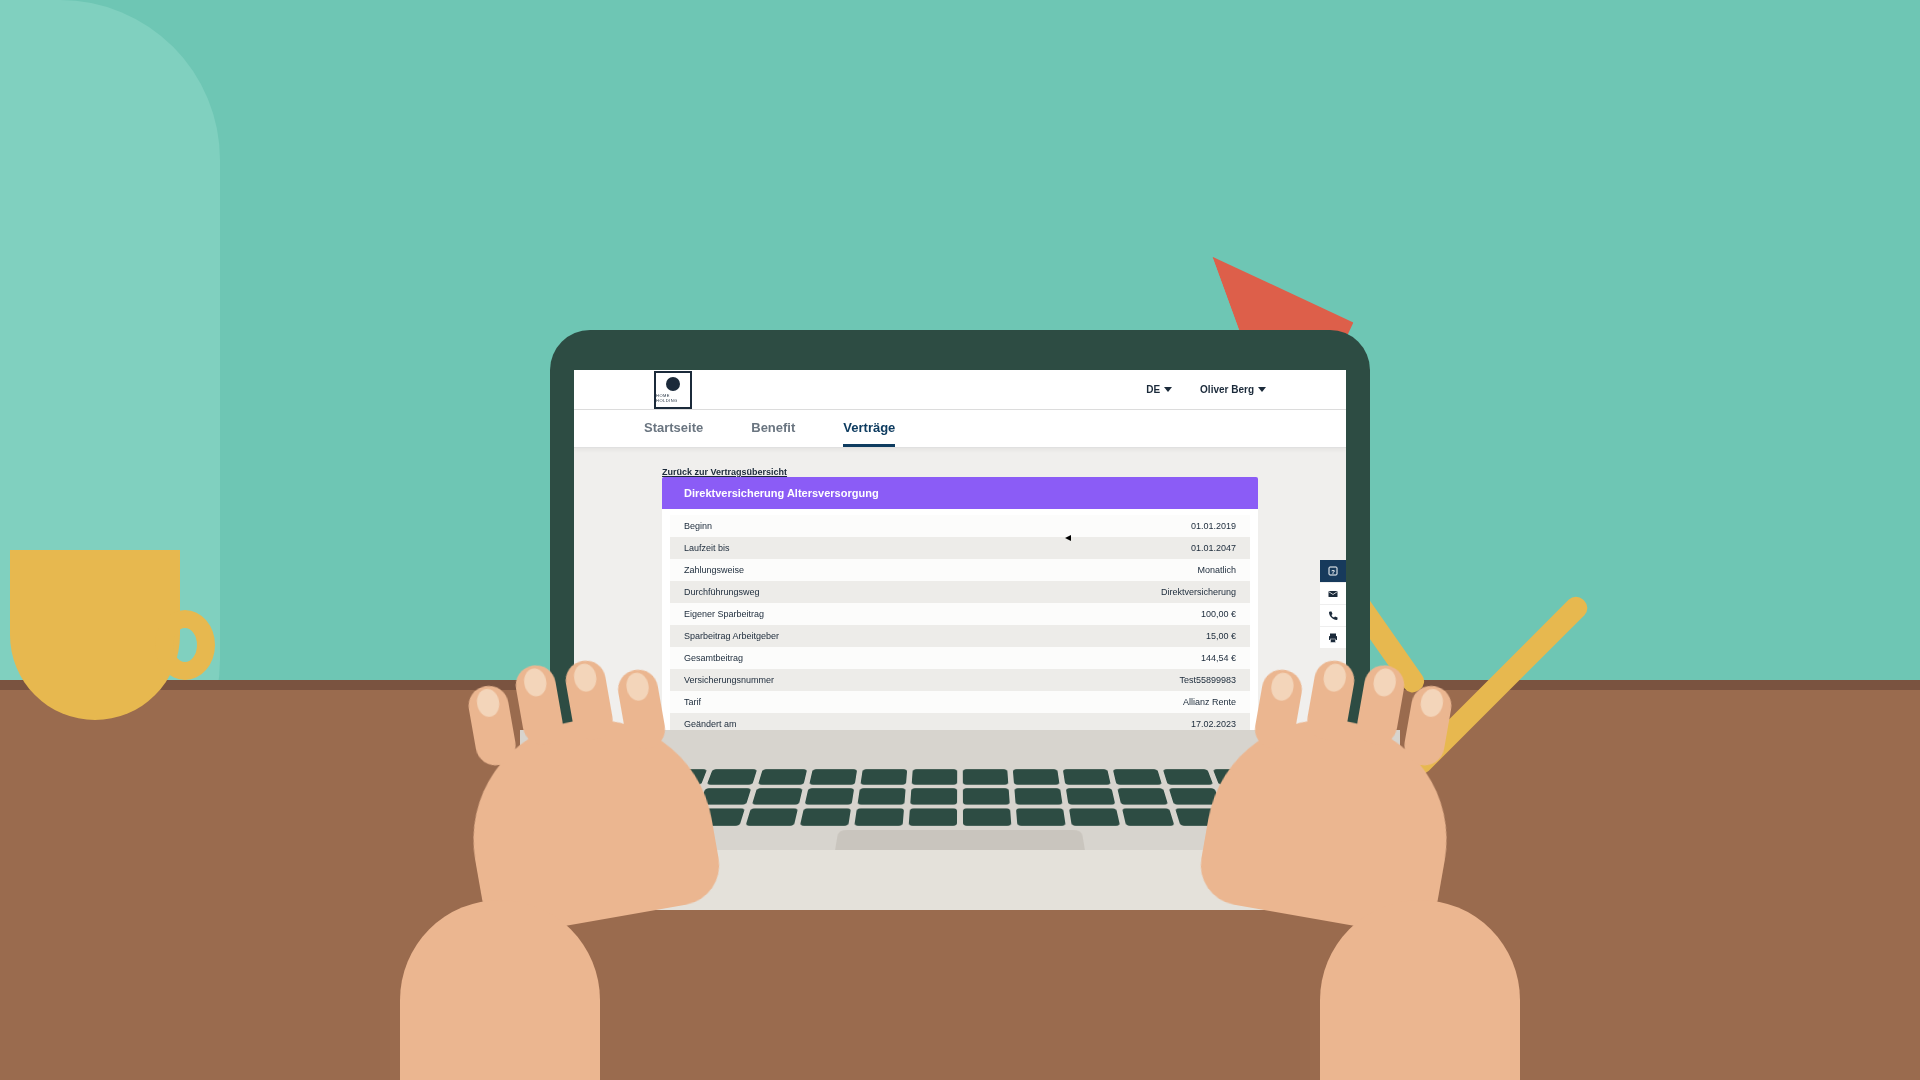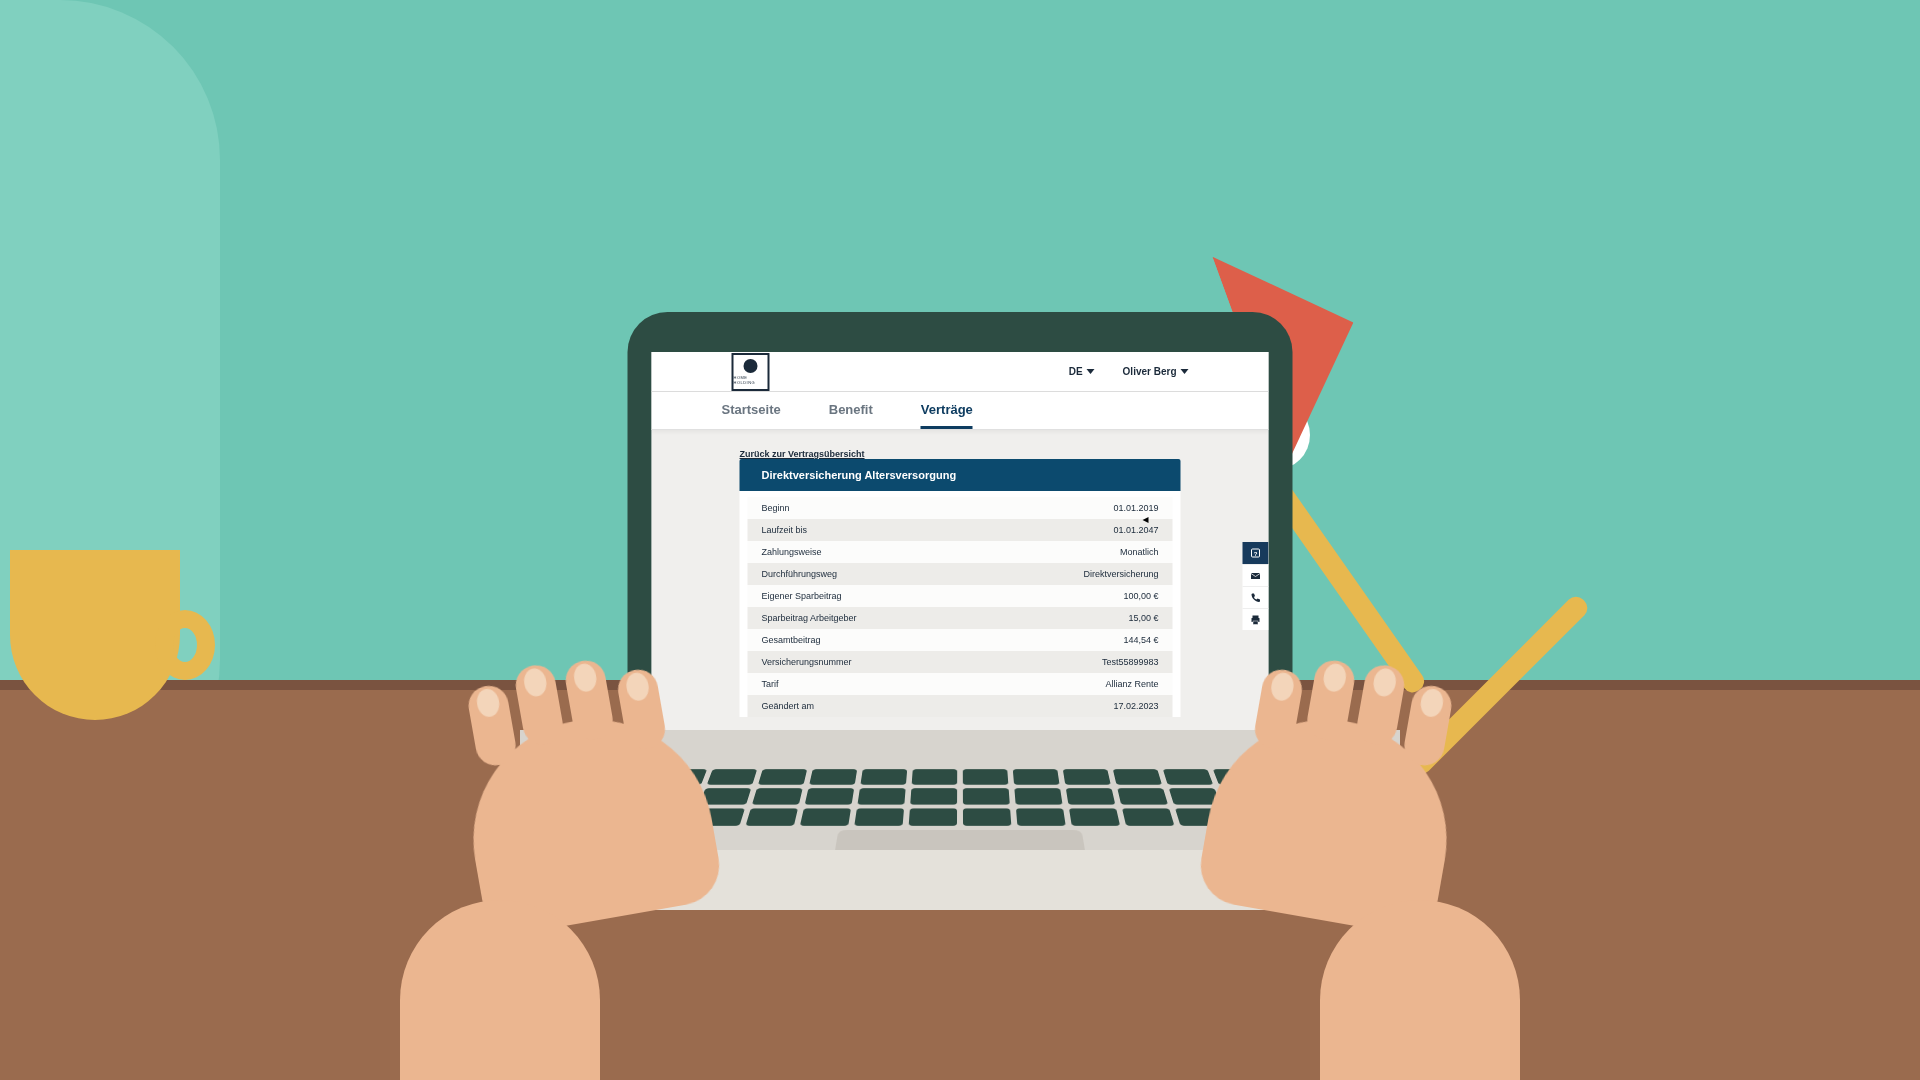--- a/index.html
+++ b/index.html
@@ -82,22 +82,22 @@
       width: 22px; height: 240px;
       background: #e7b84f;
       transform: rotate(45deg);
       transform-origin: bottom;
       border-radius: 10px;
     }
     
     .laptop {
       position: absolute;
       left: 50%; transform: translateX(-50%);
-      bottom: 290px;
-      width: 665px;
+      bottom: 272px;
+      width: 820px;
     }
     .laptop-screen-outer {
       background: #2d4c43;
       border-radius: 40px 40px 0 0;
       padding: 40px 24px 0 24px;
       height: 478px;
       position: relative;
     }
     .laptop-screen-inner {
       background: #f0f0ef;
@@ -230,21 +230,21 @@
     }
     .backlink {
       font-size: 9px;
       color: #1b2a3a;
       font-weight: 700;
       text-decoration: underline;
       cursor: pointer;
       display: inline-block;
     }
     .card-header {
-      background: #0c4a6e;
+      background: #8b5cf6;
       color: #fff;
       padding: 10px 22px;
       font-size: 11px;
       font-weight: 700;
       border-radius: 2px 2px 0 0;
     }
     .rows {
       background: #fff;
       padding: 6px 8px 0 8px;
     }

